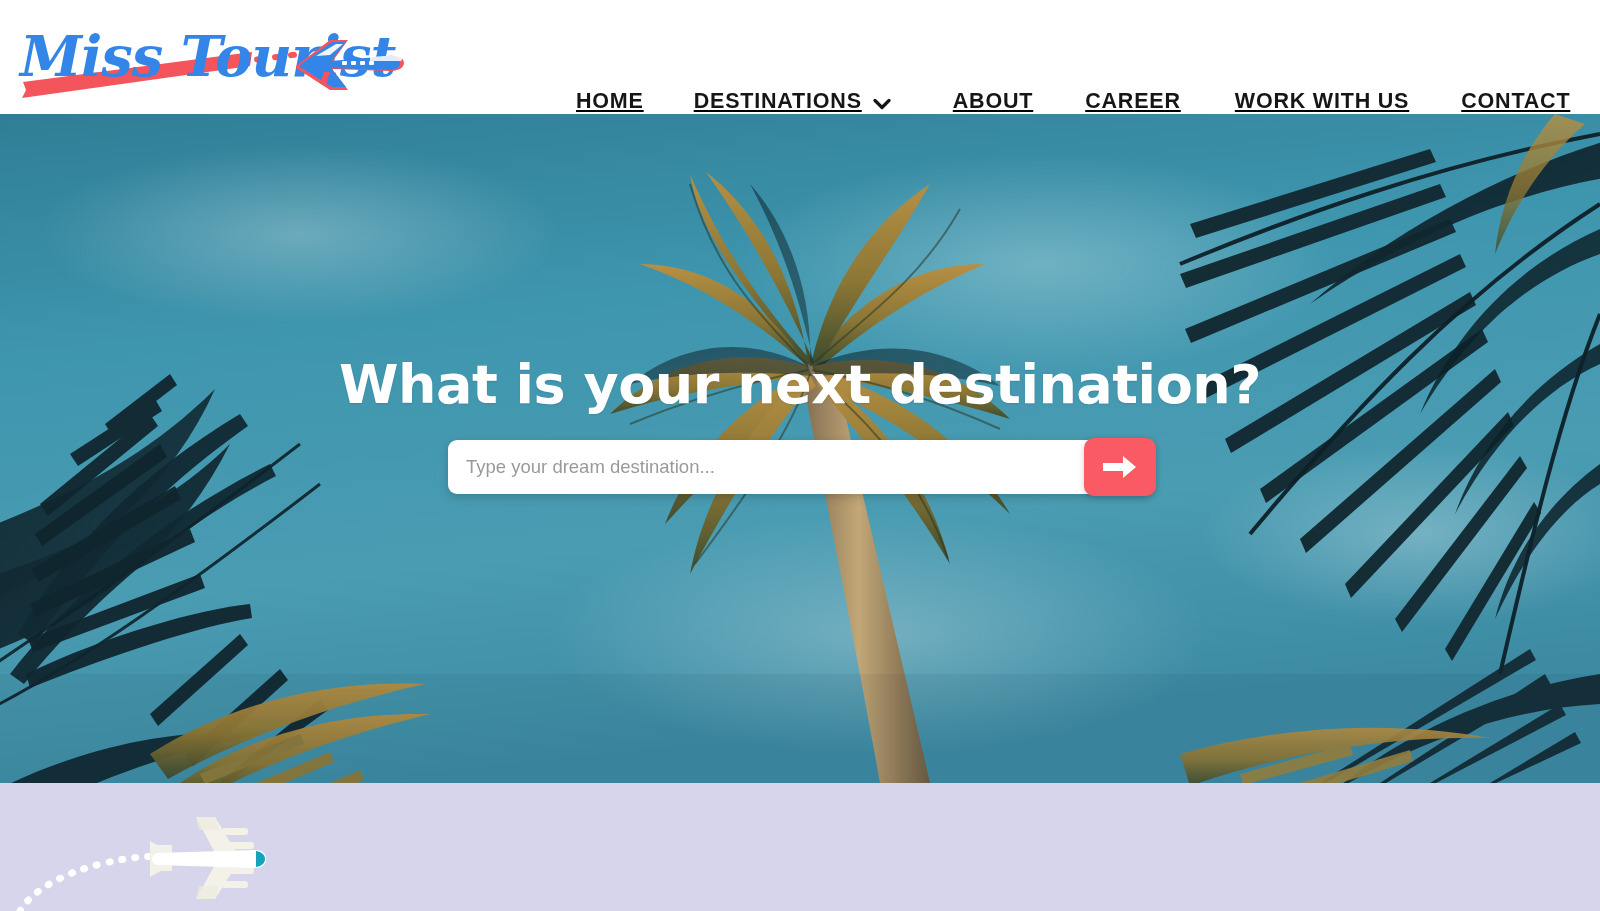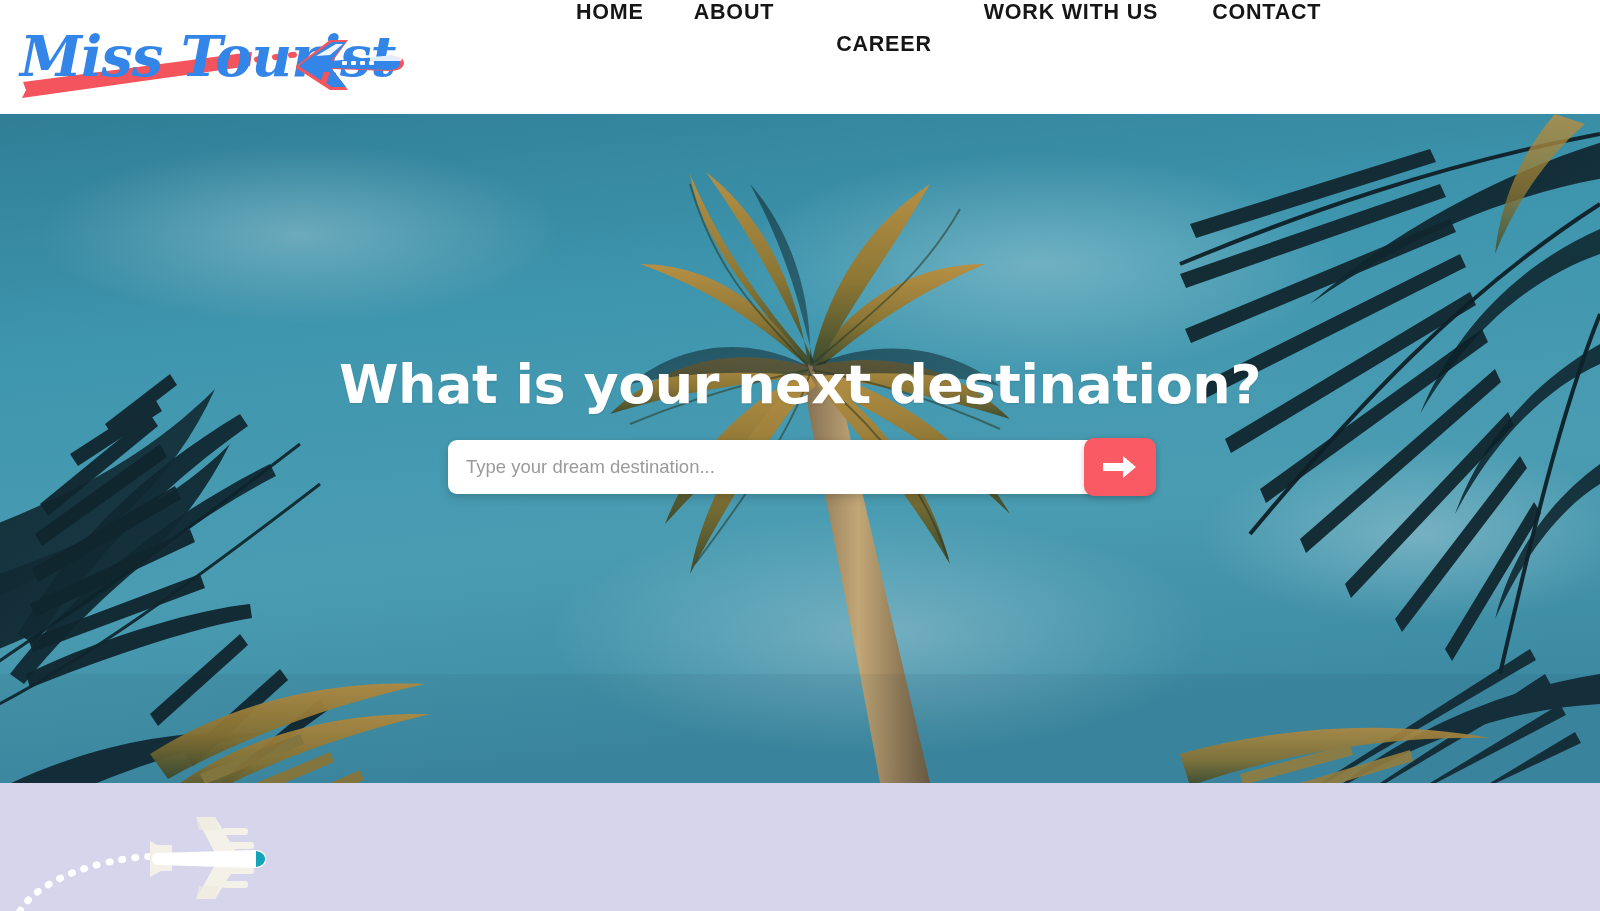--- a/index.html
+++ b/index.html
@@ -39,22 +39,23 @@
     height: 92px;
     display: block;
   }
 
   .nav-links {
     position: absolute;
     left: 560px;
     top: 0;
     height: 114px;
     display: flex;
-    align-items: flex-start;
+    align-items: flex-end;
     gap: 0;
+    text-decoration: underline;
   }
 
   .nav-item {
     display: flex;
     align-items: center;
     gap: 11px;
     color: #161616;
     font-size: 21.5px;
     font-weight: 600;
     letter-spacing: 0.8px;
@@ -222,20 +223,28 @@
         </g>
       </svg>
     </a>
 
     <nav class="nav-links">
 
       <div class="nav-item">
         <span>HOME</span>
       </div>
 
+      <div class="nav-item">
+        <span>DESTINATIONS</span>
+        <span class="chevron-down">
+          <svg viewBox="0 0 18 12" width="18" height="12">
+            <path d="M2 2.5 L9 9.5 L16 2.5" stroke="#161616" stroke-width="3.2" fill="none" stroke-linecap="round" stroke-linejoin="round"></path>
+          </svg>
+        </span>
+      </div>
 
       <div class="nav-item">
         <span>ABOUT</span>
       </div>
 
       <div class="nav-item">
         <span>CAREER</span>
       </div>
 
       <div class="nav-item">

